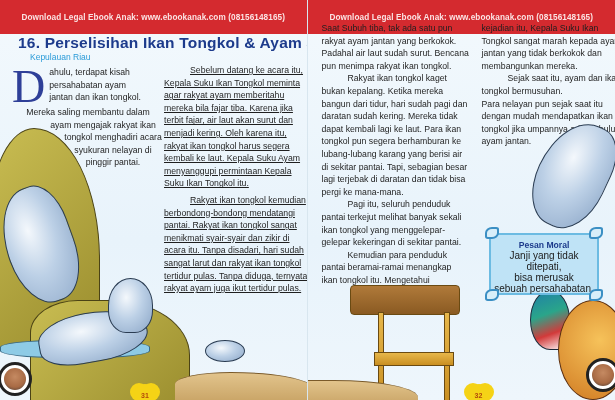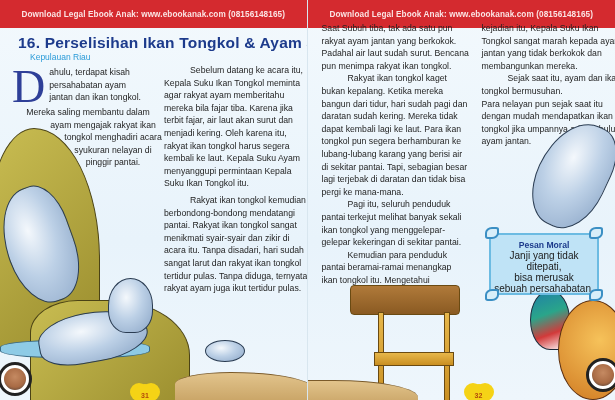--- a/index.html
+++ b/index.html
@@ -4,39 +4,39 @@
 <style>
   * { box-sizing: border-box; margin: 0; padding: 0; }
   html, body { width: 615px; height: 400px; overflow: hidden; background: #eaf4fb; }
   body { font-family: "Liberation Sans", sans-serif; position: relative; }
 
   .spread { position: absolute; left: 0; top: 0; width: 615px; height: 400px; display: flex; }
   .page { position: relative; width: 307.5px; height: 400px; overflow: hidden;
           background: linear-gradient(180deg, #f3f9fd 0%, #e8f3fb 60%, #eef6fc 100%); }
   .page.left { border-right: 1px solid #d8e6ef; }
 
-  .banner { position: absolute; left: 0; top: 0; width: 100%; height: 28px;
+  .banner { position: absolute; left: 0; top: 0; width: 100%; height: 34px;
             background: #d42a2f; color: #fbe3e3; font-weight: bold; font-size: 8.2px;
             display: flex; align-items: center; justify-content: center; letter-spacing: 0.1px; }
 
   .title { position: absolute; left: 18px; top: 34px; font-size: 15.5px; font-weight: bold;
            color: #1d3b8c; letter-spacing: 0.2px; white-space: nowrap; }
   .subtitle { position: absolute; left: 0; width: 100%; top: 52px; text-align: left;
               font-size: 8.5px; color: #2b9bd8; padding-left: 30px; }
 
   .body-text { font-size: 8.7px; line-height: 12.6px; color: #1f1f1f; position: absolute; }
   .body-text p { margin: 0; }
   .indent { text-indent: 26px; }
 
   .intro { left: 8px; top: 66px; width: 160px; }
   .dropcap { float: left; font-size: 46px; line-height: 38px; color: #2e3f98; font-family: "Liberation Serif", serif;
              margin: 2px 4px 0 4px; }
   .intro .centered { text-align: center; }
 
-  .col-left2 { left: 164px; top: 64px; width: 148px; }
+  .col-left2 { left: 164px; top: 64px; width: 148px; text-decoration: underline; }
 
   .col-right1 { left: 14px; top: 22px; width: 148px; }
   .col-right2 { left: 160px; top: 22px; width: 145px; margin-left: 14px; }
 
   
   .rock { position: absolute; background: linear-gradient(135deg, #c9bd52, #9a8d2e); border: 1.5px solid #4b4315; }
   .fish { position: absolute; border: 1.5px solid #2a3c52;
           background: radial-gradient(ellipse at 40% 35%, #f4f8fc 0%, #bcd0e6 45%, #8aa5c6 100%); }
   .water { position: absolute; background: #8ecbe6; border: 1px solid #3a6a86; }
   .sand { position: absolute; background: linear-gradient(180deg, #e2c48c, #c9a466); border-top: 1.5px solid #7a5a2a; }

